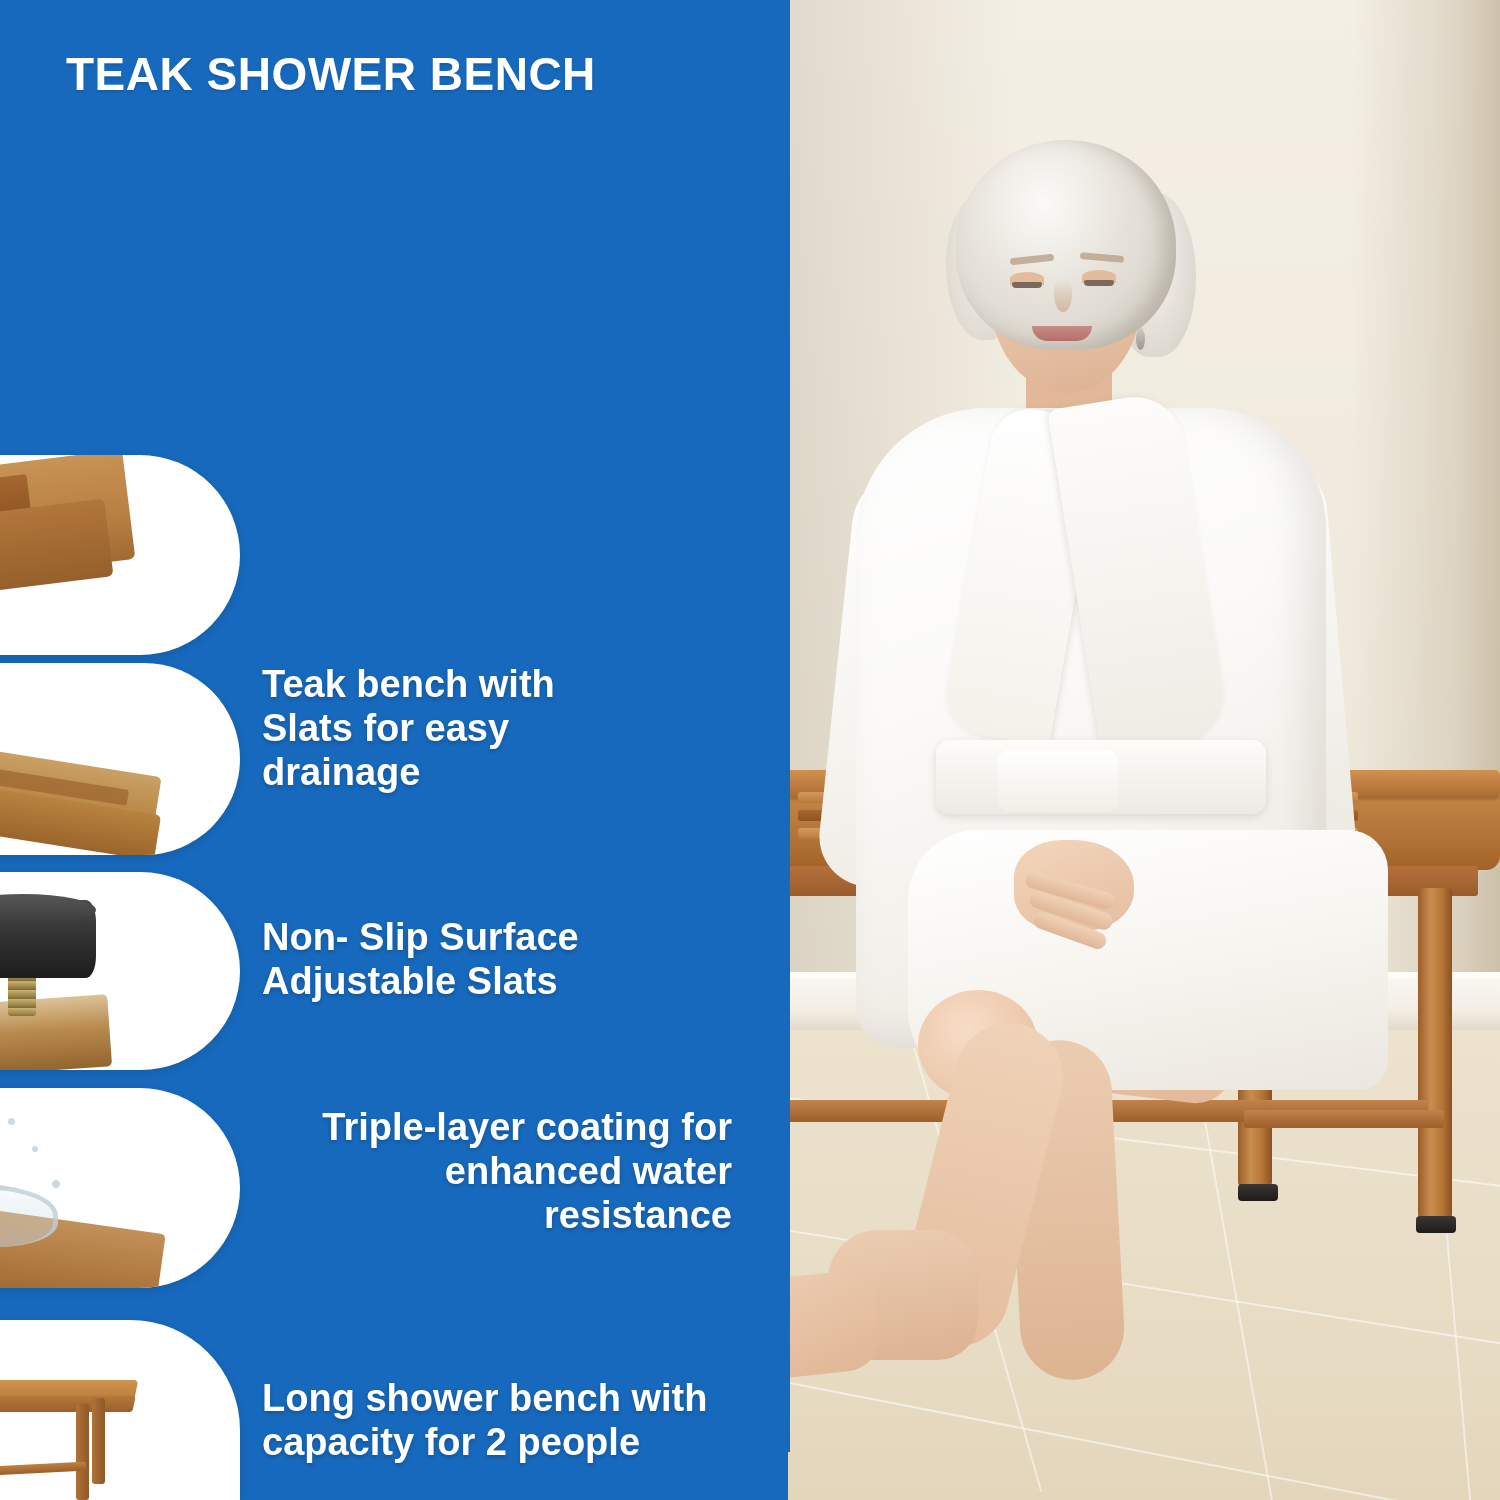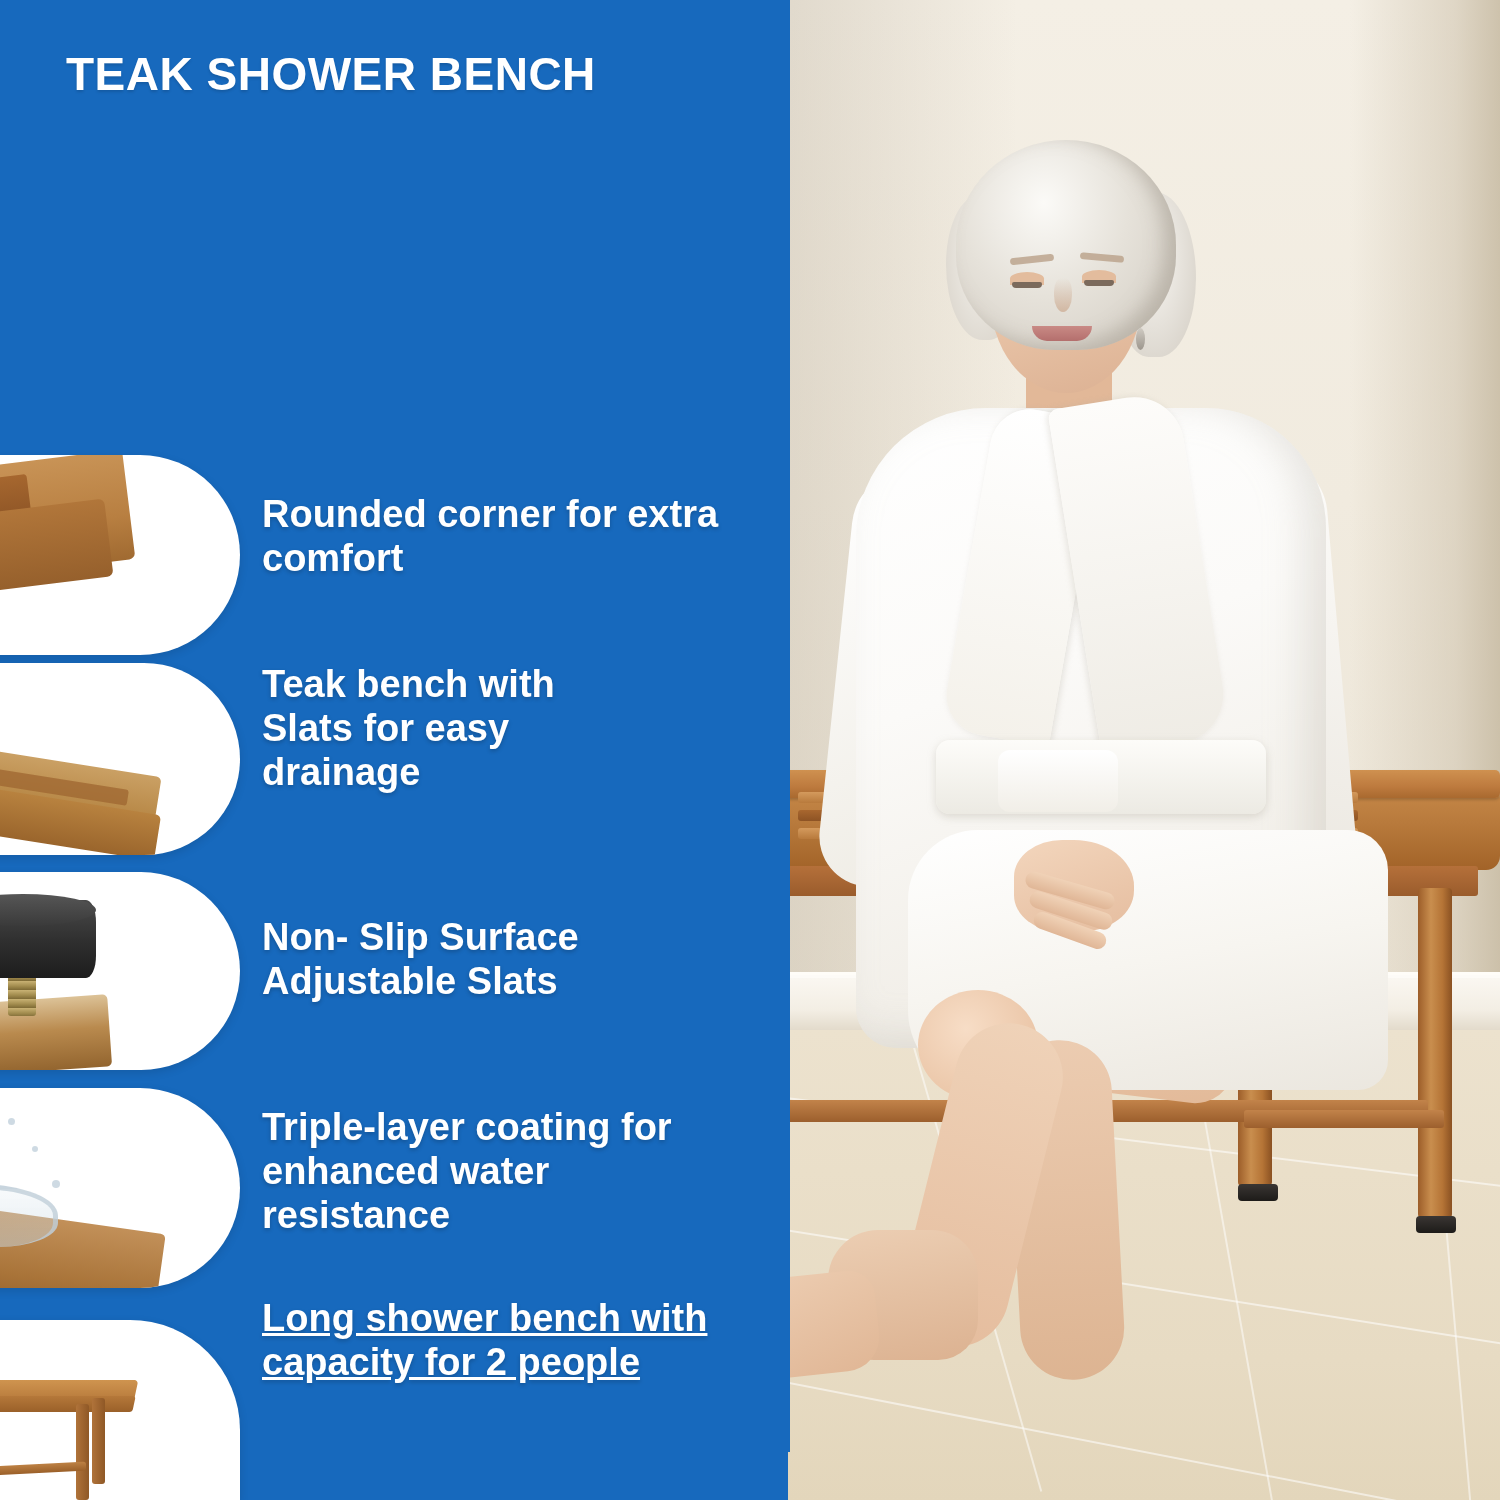--- a/index.html
+++ b/index.html
@@ -388,21 +388,20 @@
     </div>
 
     <div class="thumb" style="top:455px;height:200px;">
       <div class="thumb-inner">
         <div class="t1-board"></div>
         <div class="t1-inset"></div>
         <div class="t1-board2"></div>
         <div class="t1-leg"></div>
       </div>
     </div>
-    <div class="feat-text" style="top:492px;">Rounded corner for extra comfort</div>
 
     <div class="thumb" style="top:663px;height:192px;">
       <div class="thumb-inner">
         <div class="t2-board"></div>
         <div class="t2-stripe"></div>
         <div class="t2-board2"></div>
 
       </div>
     </div>
     <div class="feat-text" style="top:662px;width:330px;">Teak bench with Slats for easy drainage</div>
@@ -421,29 +420,29 @@
       <div class="thumb-inner">
         <div class="t4-wood"></div>
         <div class="t4-crown"></div>
 
         <div class="drop" style="left:128px;top:30px;width:7px;height:7px;"></div>
         <div class="drop" style="left:152px;top:58px;width:6px;height:6px;"></div>
 
         <div class="drop" style="left:172px;top:92px;width:8px;height:8px;"></div>
       </div>
     </div>
-    <div class="feat-text" style="top:1105px;">Triple-layer coating for enhanced water resistance</div>
+    <div class="feat-text" style="top:1105px;text-align:right;">Triple-layer coating for enhanced water resistance</div>
 
     <div class="thumb" style="top:1320px;height:180px;border-radius:0 110px 0 0;">
       <div class="thumb-inner">
         <div class="t5-seat"></div>
         <div class="t5-seat2"></div>
 
         <div class="t5-leg" style="left:196px;top:84px;"></div>
         <div class="t5-leg" style="left:212px;top:78px;height:86px;"></div>
         <div class="t5-rail" style="left:34px;top:146px;width:172px;transform:skewY(-3deg);"></div>
 
       </div>
     </div>
-    <div class="feat-text" style="top:1296px;width:500px;text-decoration:underline;">Long shower bench with capacity for 2 people</div>
+    <div class="feat-text" style="top:1376px;width:500px;">Long shower bench with capacity for 2 people</div>
 
   </div>
 </div>
 
 </body></html>

